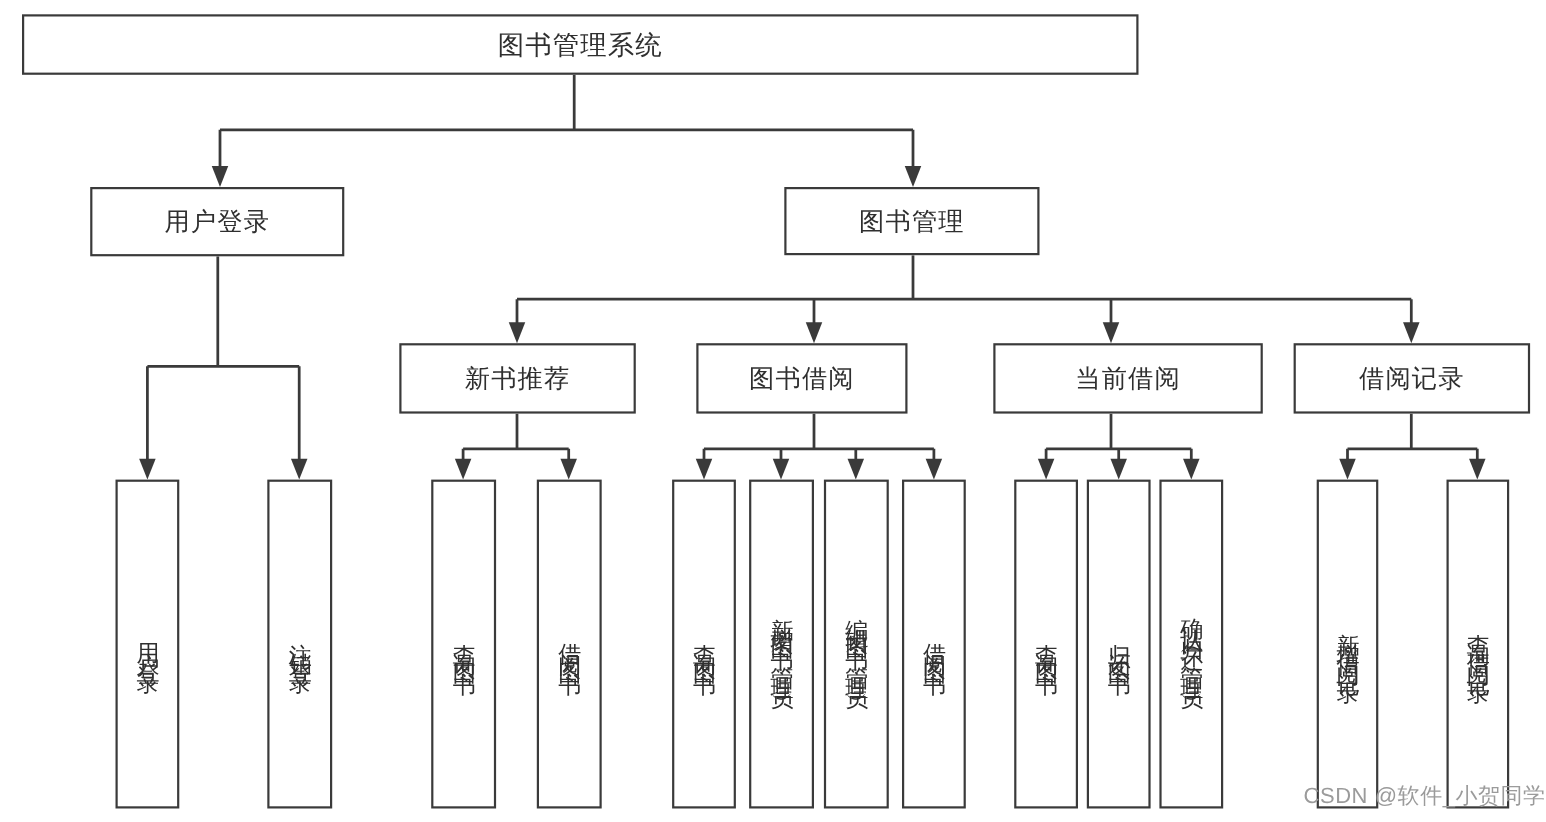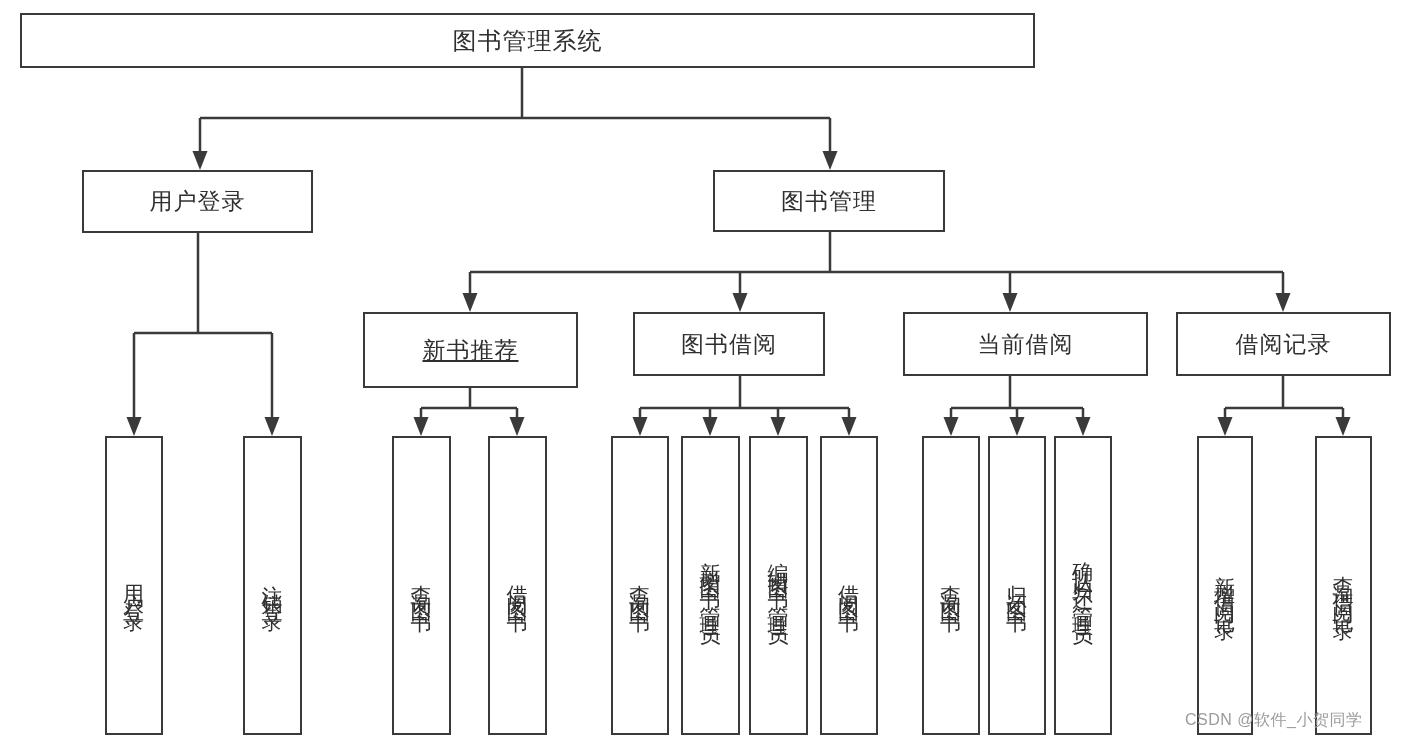--- a/index.html
+++ b/index.html
@@ -62,21 +62,21 @@
     text-orientation: mixed;
     font-size: 21px;
     letter-spacing: 9px;
     color: var(--text-color);
     line-height: 1;
   }
   .watermark {
     position: absolute;
     left: 1185px;
     top: 710px;
-    font-size: 16px;
+    font-size: 20px;
     color: var(--watermark-color);
     white-space: nowrap;
     z-index: 3;
     letter-spacing: 0.5px;
   }
 </style>
 </head>
 <body>
 
 <div class="canvas">
@@ -128,21 +128,21 @@
     <span>图书管理系统</span>
   </div>
 
   <div class="hbox" style="left:82px; top:170px; width:231px; height:63px;">
     <span>用户登录</span>
   </div>
   <div class="hbox" style="left:713px; top:170px; width:232px; height:62px;">
     <span>图书管理</span>
   </div>
 
-  <div class="hbox" style="left:363px; top:312px; width:215px; height:76px;text-decoration:underline;">
+  <div class="hbox" style="left:363px; top:312px; width:215px; height:64px;">
     <span>新书推荐</span>
   </div>
   <div class="hbox" style="left:633px; top:312px; width:192px; height:64px;">
     <span>图书借阅</span>
   </div>
   <div class="hbox" style="left:903px; top:312px; width:245px; height:64px;">
     <span>当前借阅</span>
   </div>
   <div class="hbox" style="left:1176px; top:312px; width:215px; height:64px;">
     <span>借阅记录</span>

